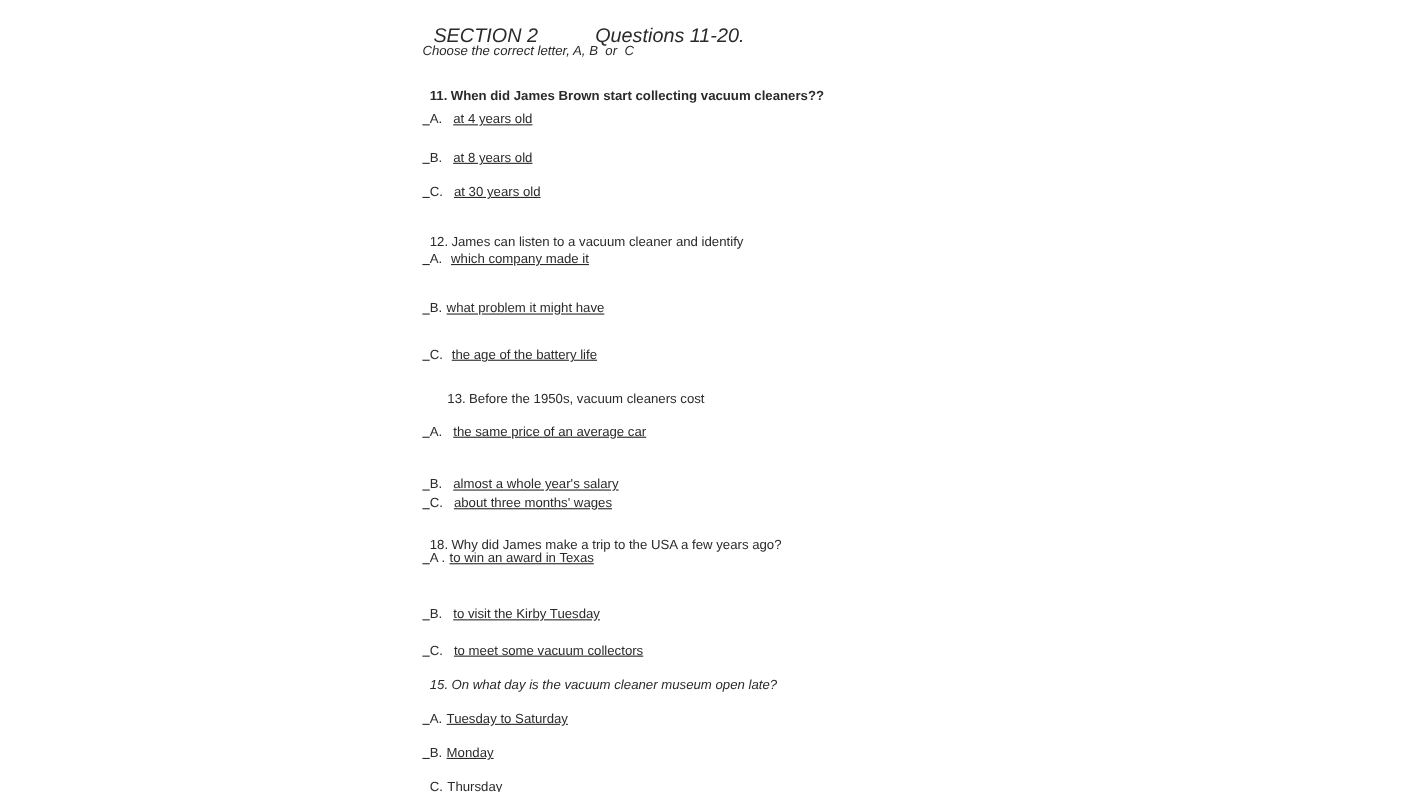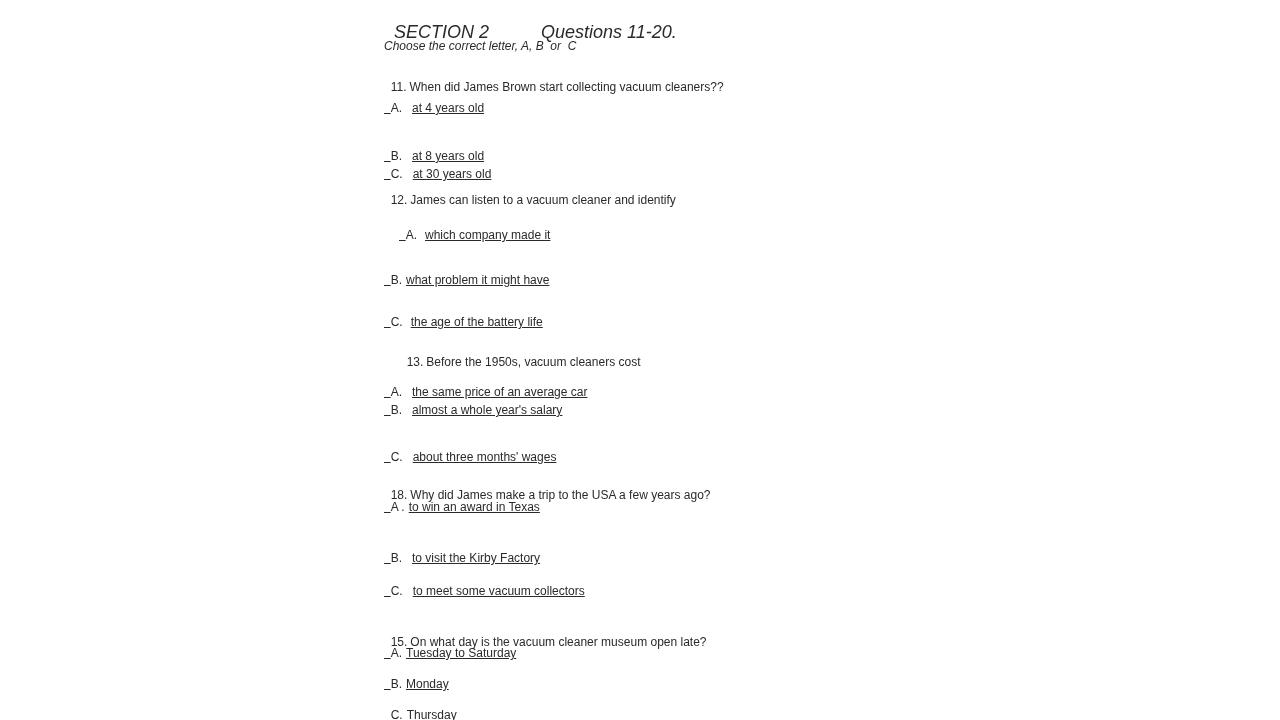--- a/index.html
+++ b/index.html
@@ -16,73 +16,73 @@
   .opt { cursor:default;text-decoration:underline; }
 </style>
 </head>
 <body>
 
 <div class="line italic heading" style="top:8px;">
   <span>SECTION 2</span><span style="display:inline-block;width:52px;"></span><span>Questions 11-20.</span>
 </div>
 <div class="line italic" style="top:38px;">Choose the correct letter, A, B  or  C</div>
 
-<div class="line" style="top:63px;">
+<div class="line" style="top:63px;font-weight:bold;">
   <span class="qnum">11.</span><span>When did James Brown start collecting vacuum cleaners??</span>
 </div>
 <div class="line opt" style="top:84px;">
   <span class="lbl gap-wide">A.</span><span>at 4 years old</span>
 </div>
-<div class="line opt" style="top:132px;text-align:center;">
+<div class="line opt" style="top:119px;text-align:center;">
   <span class="lbl gap-wide">B.</span><span>at 8 years old</span>
 </div>
 <div class="line opt" style="top:150px;text-align:right;">
   <span class="lbl gap-wide">C.</span><span>at 30 years old</span>
 </div>
 
-<div class="line" style="top:176px;">
+<div class="line" style="top:196px;">
   <span class="qnum">12.</span><span>James can listen to a vacuum cleaner and identify</span>
 </div>
-<div class="line opt" style="top:211px;margin-left:15px;">
+<div class="line opt" style="top:211px;">
   <span class="lbl gap-mid">A.</span><span>which company made it</span>
 </div>
 <div class="line opt" style="top:256px;">
   <span class="lbl gap-narrow">B.</span><span>what problem it might have</span>
 </div>
 <div class="line opt" style="top:298px;">
   <span class="lbl gap-mid">C.</span><span>the age of the battery life</span>
 </div>
 
 <div class="line" style="top:338px;margin-left:16px;">
   <span class="qnum">13.</span><span>Before the 1950s, vacuum cleaners cost</span>
 </div>
 <div class="line opt" style="top:368px;">
   <span class="lbl gap-wide">A.</span><span>the same price of an average car</span>
 </div>
-<div class="line opt" style="top:386px;">
+<div class="line opt" style="top:416px;">
   <span class="lbl gap-wide">B.</span><span>almost a whole year's salary</span>
 </div>
 <div class="line opt" style="top:433px;">
   <span class="lbl gap-wide">C.</span><span>about three months' wages</span>
 </div>
 
 <div class="line" style="top:471px;">
   <span class="qnum">18.</span><span>Why did James make a trip to the USA a few years ago?</span>
 </div>
 <div class="line opt" style="top:483px;">
   <span class="lbl gap-narrow">A .</span><span>to win an award in Texas</span>
 </div>
 <div class="line opt" style="top:534px;">
-  <span class="lbl gap-wide">B.</span><span>to visit the Kirby Factory</span>
+  <span class="lbl gap-wide">B.</span><span>to visit the Kirby Tuesday</span>
 </div>
 <div class="line opt" style="top:567px;">
   <span class="lbl gap-wide">C.</span><span>to meet some vacuum collectors</span>
 </div>
 
-<div class="line" style="top:618px;">
+<div class="line" style="top:598px;font-style:italic;">
   <span class="qnum">15.</span><span>On what day is the vacuum cleaner museum open late?</span>
 </div>
 <div class="line opt" style="top:629px;">
   <span class="lbl gap-narrow">A.</span><span>Tuesday to Saturday</span>
 </div>
 <div class="line opt" style="top:660px;">
   <span class="lbl gap-narrow">B.</span><span>Monday</span>
 </div>
 <div class="line opt" style="top:691px;">
   <span class="lbl gap-narrow">C.</span><span>Thursday</span>

